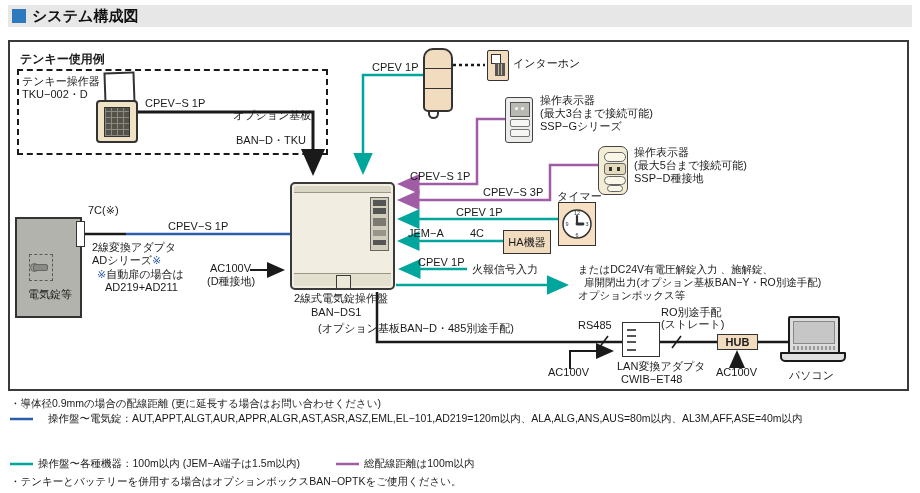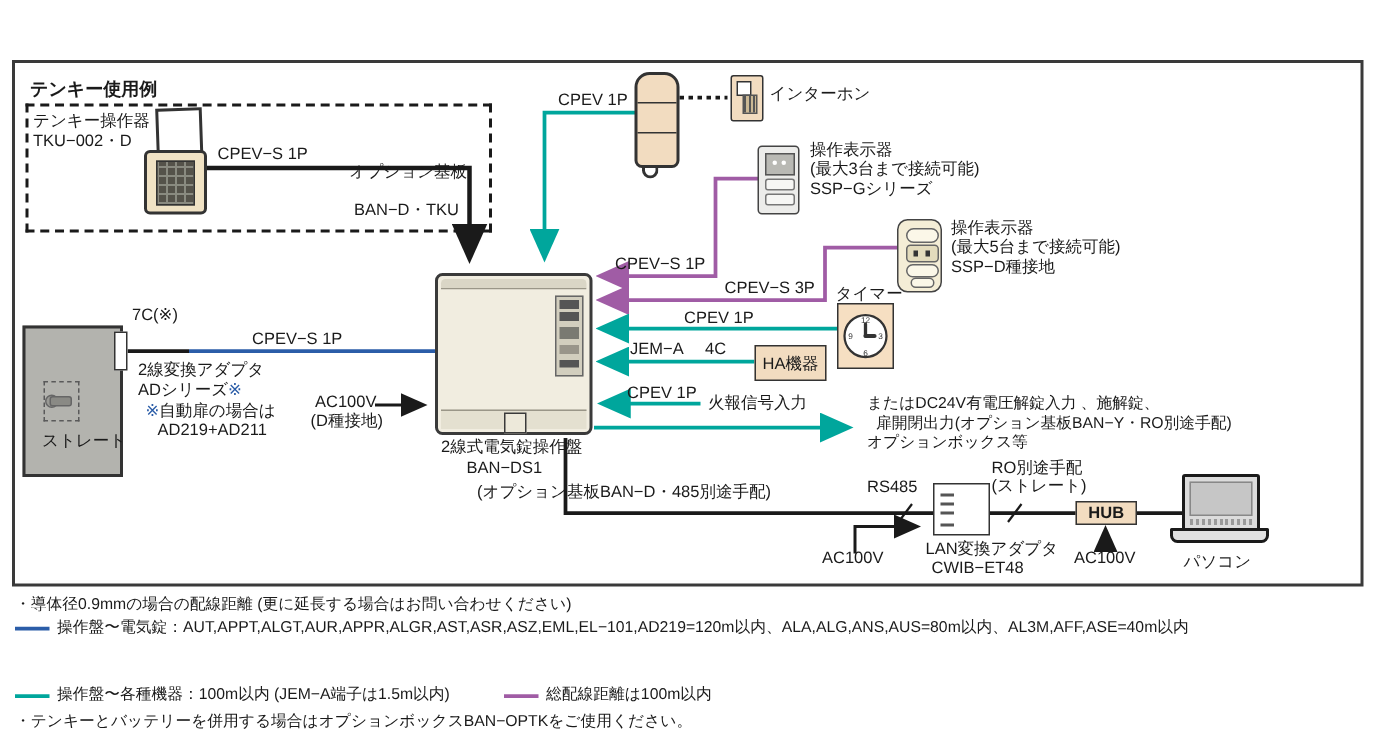--- a/index.html
+++ b/index.html
@@ -60,20 +60,24 @@
   #laptop-screen i{position:absolute;left:3px;top:3px;right:3px;bottom:8px;background:#C6C6C6;border:1px solid #888;}
   #laptop-screen u{position:absolute;left:3px;bottom:2px;right:3px;height:4px;background:repeating-linear-gradient(90deg,#999 0 2px,#d8d8d8 2px 4px);}
   #laptop-base{left:780px;top:352px;width:66px;height:10px;background:#E0E0E0;border:2px solid #1a1a1a;border-radius:1px 1px 5px 5px;}
   svg text{font-family:"Liberation Sans","DejaVu Sans",sans-serif;}
 </style>
 </head>
 <body>
 
 <div id="page">
 
+  <div id="hdr">
+    <span class="sq"></span>
+    <span class="t">システム構成図</span>
+  </div>
 
   <div id="frame"></div>
   <div id="tenkey-box"></div>
 
   <svg class="abs" style="left:0;top:0" width="920" height="493" viewBox="0 0 920 493">
     <defs>
       <marker id="mB" markerWidth="9" markerHeight="8" refX="7" refY="4" orient="auto">
           <path d="M0,0L9,4L0,8Z" fill="#1a1a1a"></path>
         </marker>
       <marker id="mT" markerWidth="9" markerHeight="8" refX="7" refY="4" orient="auto">
@@ -163,40 +167,40 @@
       <text x="18" y="12" font-size="5.5" text-anchor="middle" fill="#333">12</text>
       <text x="28" y="23" font-size="5.5" text-anchor="middle" fill="#333">3</text>
       <text x="18" y="34" font-size="5.5" text-anchor="middle" fill="#333">6</text>
       <text x="8" y="23" font-size="5.5" text-anchor="middle" fill="#333">9</text>
       <path d="M18,21 V13" stroke="#333" stroke-width="2.2" stroke-linecap="round"></path>
       <path d="M18,21 H24" stroke="#333" stroke-width="2.8" stroke-linecap="round"></path>
     </svg>
   </div>
   <div class="lbl" style="left:456px;top:206px">CPEV 1P</div>
 
-  <div class="lbl" style="left:420px;top:227px">JEM−A</div>
+  <div class="lbl" style="left:408px;top:227px">JEM−A</div>
   <div class="lbl" style="left:470px;top:227px">4C</div>
   <div class="dev" id="ha-box">
       <span>HA機器</span>
     </div>
 
   <div class="lbl" style="left:418px;top:256px">CPEV 1P</div>
   <div class="lbl" style="left:472px;top:263px">火報信号入力</div>
 
   <div class="lbl small" style="left:578px;top:263px">またはDC24V有電圧解錠入力 、施解錠、</div>
   <div class="lbl small" style="left:584px;top:276px">扉開閉出力(オプション基板BAN−Y・RO別途手配)</div>
   <div class="lbl small" style="left:578px;top:289px">オプションボックス等</div>
 
   <div class="dev" id="door">
     <span id="lockdash">
         <u></u>
         <i></i>
       </span>
   </div>
-  <div class="lbl" style="left:28px;top:288px">ストレート</div>
+  <div class="lbl" style="left:28px;top:288px">電気錠等</div>
   <div class="dev" id="door-adapter"></div>
   <div class="lbl" style="left:88px;top:204px">7C(※)</div>
   <div class="lbl" style="left:168px;top:220px">CPEV−S 1P</div>
   <div class="lbl" style="left:92px;top:241px">2線変換アダプタ</div>
   <div class="lbl" style="left:92px;top:254px"><span>ADシリーズ</span><span class="blue-mark">※</span></div>
   <div class="lbl" style="left:97px;top:268px"><span class="blue-mark">※</span><span>自動扉の場合は</span></div>
   <div class="lbl" style="left:105px;top:281px">AD219+AD211</div>
   <div class="lbl" style="left:210px;top:262px">AC100V</div>
   <div class="lbl" style="left:207px;top:275px">(D種接地)</div>
 
@@ -233,18 +237,18 @@
     </div>
   <div class="lbl" style="left:716px;top:366px">AC100V</div>
   <div class="dev" id="laptop-screen">
       <i></i>
       <u></u>
     </div>
   <div class="dev" id="laptop-base"></div>
   <div class="lbl" style="left:789px;top:369px">パソコン</div>
 
   <div class="lbl small" style="left:10px;top:397px">・導体径0.9mmの場合の配線距離 (更に延長する場合はお問い合わせください)</div>
-  <div class="lbl small" style="left:38px;top:412px">操作盤〜電気錠：AUT,APPT,ALGT,AUR,APPR,ALGR,AST,ASR,ASZ,EML,EL−101,AD219=120m以内、ALA,ALG,ANS,AUS=80m以内、AL3M,AFF,ASE=40m以内</div>
+  <div class="lbl small" style="left:48px;top:412px">操作盤〜電気錠：AUT,APPT,ALGT,AUR,APPR,ALGR,AST,ASR,ASZ,EML,EL−101,AD219=120m以内、ALA,ALG,ANS,AUS=80m以内、AL3M,AFF,ASE=40m以内</div>
   <div class="lbl small" style="left:38px;top:457px">操作盤〜各種機器：100m以内 (JEM−A端子は1.5m以内)</div>
   <div class="lbl small" style="left:364px;top:457px">総配線距離は100m以内</div>
   <div class="lbl small" style="left:10px;top:475px">・テンキーとバッテリーを併用する場合はオプションボックスBAN−OPTKをご使用ください。</div>
 
 </div>
 
 </body></html>

